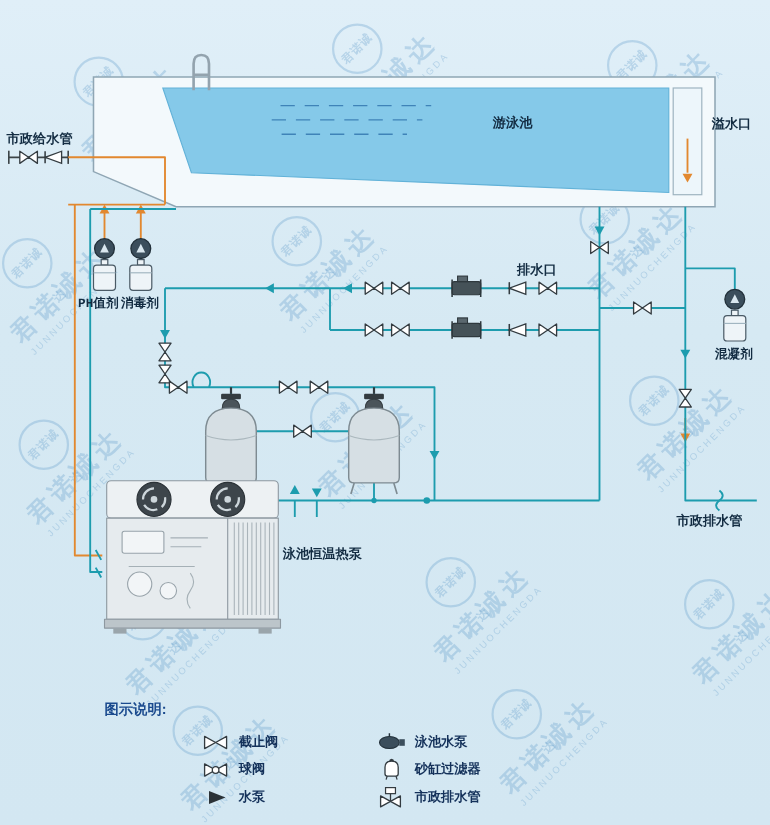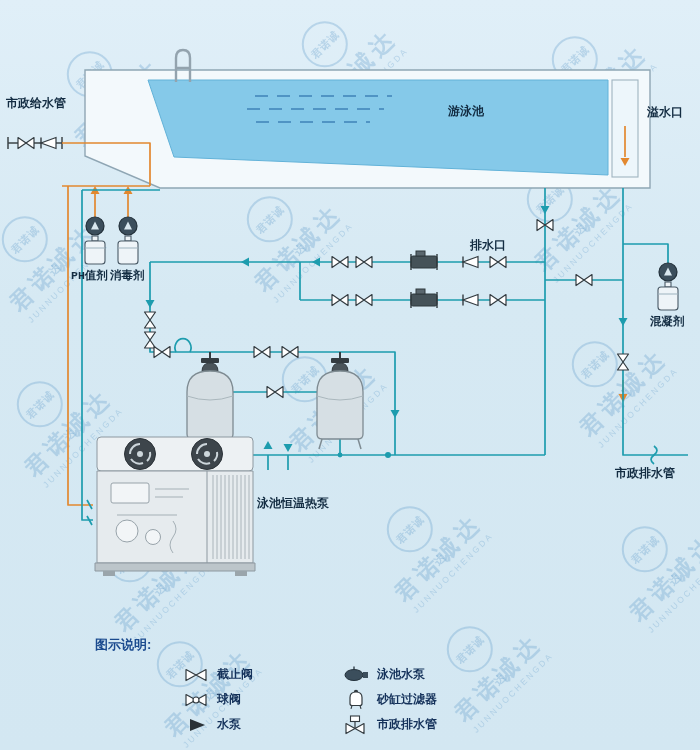--- a/index.html
+++ b/index.html
@@ -282,21 +282,21 @@
       <circle cx="58" cy="112" r="7.5" fill="#f2f5f7" stroke="#98a3aa"></circle>
       <rect x="16" y="58" width="38" height="20" rx="2" fill="#f2f5f7" stroke="#98a3aa"></rect>
       <path d="M60,64 h34 M60,72 h28 M22,90 h60" stroke="#a5b0b6" fill="none"></path>
       <path d="M78,96 q6,8 0,16 q-6,8 0,16" stroke="#a5b0b6" fill="none"></path>
       <rect x="0" y="138" width="160" height="8" fill="#bcc5ca" stroke="#8d98a0"></rect>
       <rect x="8" y="146" width="12" height="5" fill="#9aa5ab"></rect>
       <rect x="140" y="146" width="12" height="5" fill="#9aa5ab"></rect>
     </g>
   </svg>
 
-  <div class="lbl" style="left:6px;top:95px">市政给水管</div>
+  <div class="lbl" style="left:6px;top:118px">市政给水管</div>
   <div class="lbl" style="left:448px;top:103px">游泳池</div>
   <div class="lbl" style="left:647px;top:104px">溢水口</div>
   <div class="lbl" style="left:470px;top:237px">排水口</div>
   <div class="lbl small" style="left:71px;top:268px">PH值剂</div>
   <div class="lbl small" style="left:110px;top:268px">消毒剂</div>
   <div class="lbl small" style="left:650px;top:314px">混凝剂</div>
   <div class="lbl" style="left:615px;top:465px">市政排水管</div>
   <div class="lbl" style="left:257px;top:495px">泳池恒温热泵</div>
 
   <div id="legend">

